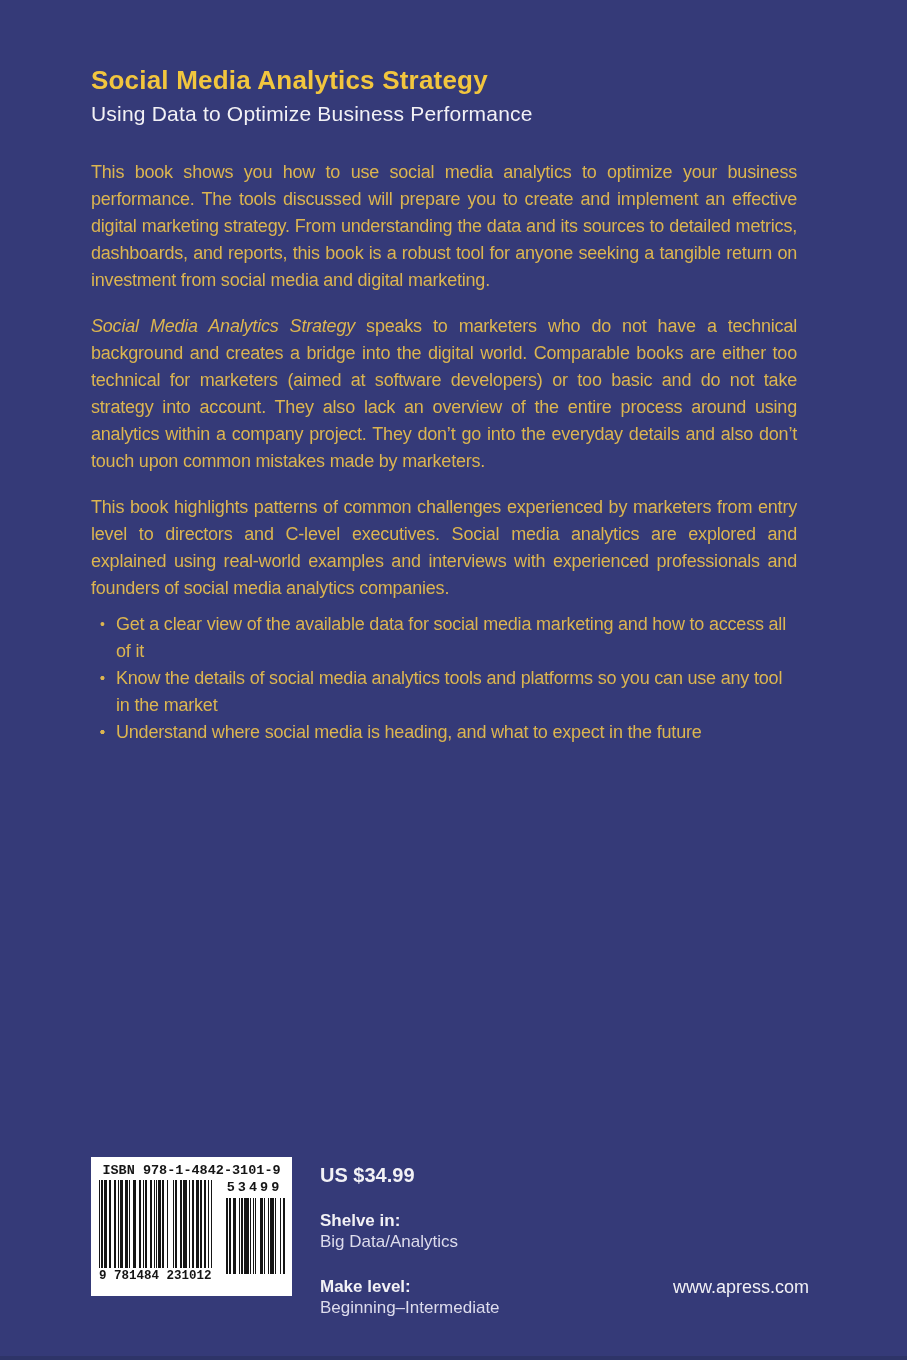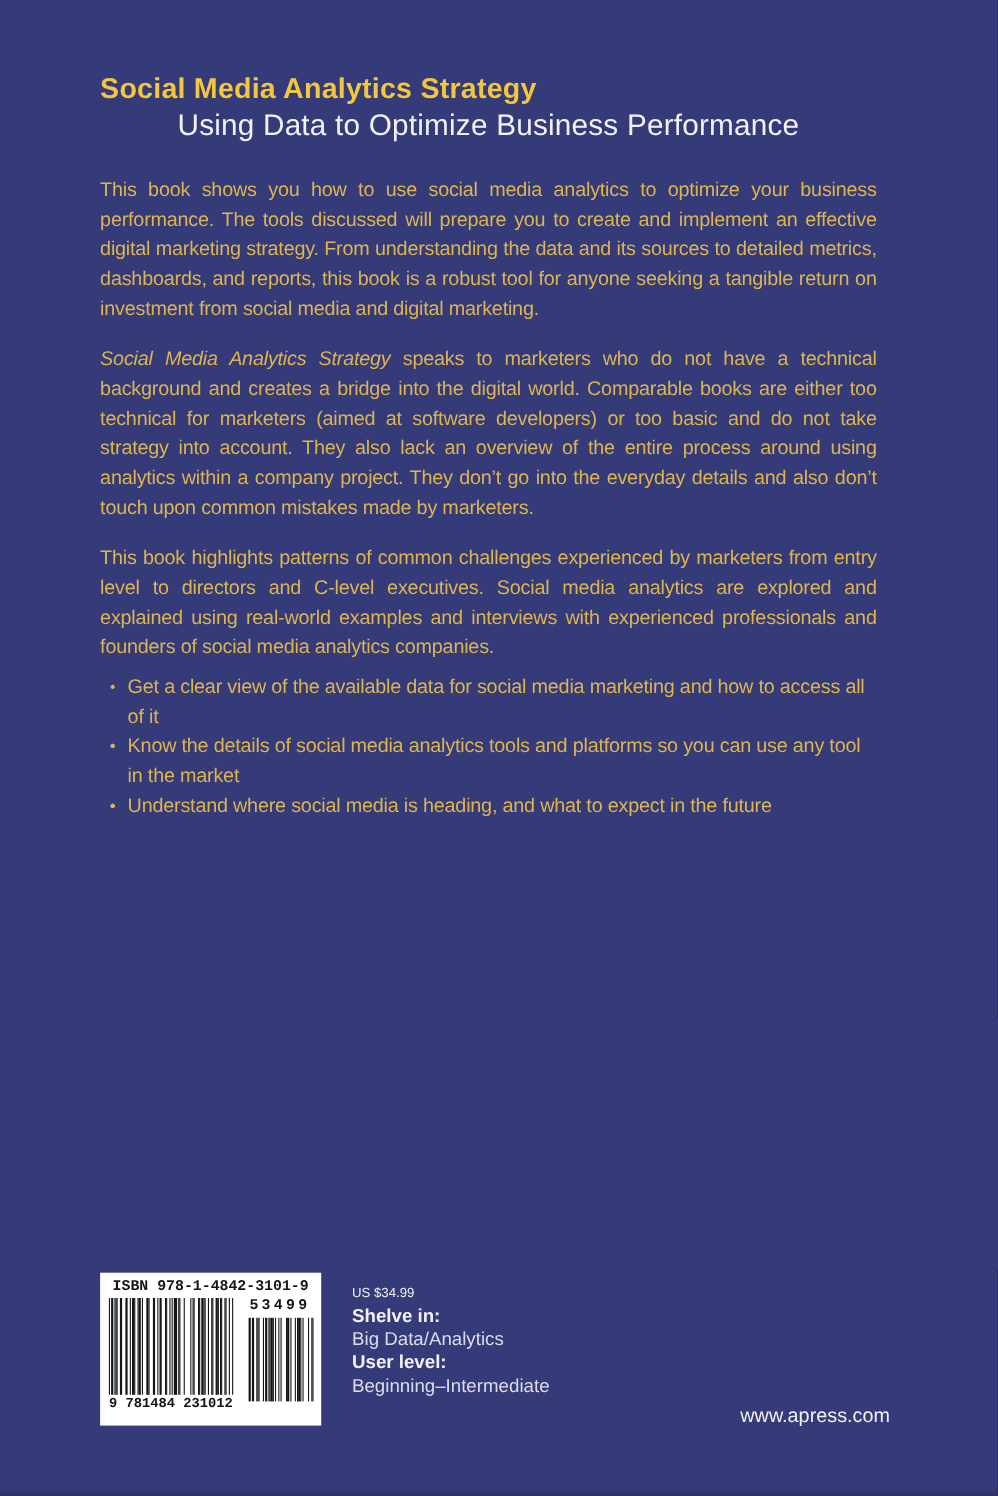--- a/index.html
+++ b/index.html
@@ -20,24 +20,23 @@
     position: absolute;
     left: 91px; top: 63px;
     width: 706px;
   }
   .book-title {
     font-size: 26px; font-weight: bold; line-height: 34px;
     color: var(--title-gold, #f2c63e);
     letter-spacing: 0.2px;
   }
   .book-subtitle {
-    font-size: 27px; font-weight: normal; line-height: 34px;
+    font-size: 21px; font-weight: normal; line-height: 34px;
     color: var(--text-white, #f2f1f5);
     letter-spacing: 0.2px;
-    text-align: center;
   }
   p.body {
     margin-top: 28px;
     font-size: 18px; line-height: 27px;
     letter-spacing: -0.2px;
     text-align: justify;
     color: var(--body-gold, #dcb550);
   }
   p.body + p.body { margin-top: 19px; }
   p.body em { font-style: italic; }
@@ -95,22 +94,22 @@
     text-align: center; letter-spacing: 3px;
     font-weight: bold;
     margin-bottom: 2px;
   }
   .meta-col {
     position: absolute;
     left: 320px; top: 1165px;
     color: var(--text-white, #f2f1f5);
     font-size: 17px; line-height: 21px;
   }
-  .meta-col .price { font-weight: normal; font-size: 12px; }
-  .meta-col .group { }
+  .meta-col .price { font-weight: bold; font-size: 20px; }
+  .meta-col .group { margin-top: 24px; }
   .meta-col .label { font-weight: bold; }
   .meta-col .value { color: #dddcec; }
   .website {
     position: absolute;
     left: 673px; top: 1277px;
     color: var(--text-white, #f2f1f5);
     font-size: 18px;
   }
 </style>
 </head>
@@ -298,21 +297,21 @@
     </div>
   </div>
 
   <div class="meta-col">
     <div class="price">US $34.99</div>
     <div class="group">
       <div class="label">Shelve in:</div>
       <div class="value">Big Data/Analytics</div>
     </div>
     <div class="group">
-      <div class="label">User level:</div>
+      <div class="label">Make level:</div>
       <div class="value">Beginning–Intermediate</div>
     </div>
   </div>
 
   <div class="website">www.apress.com</div>
 
   <div class="bottom-edge"></div>
 </div>
 
 </body></html>

